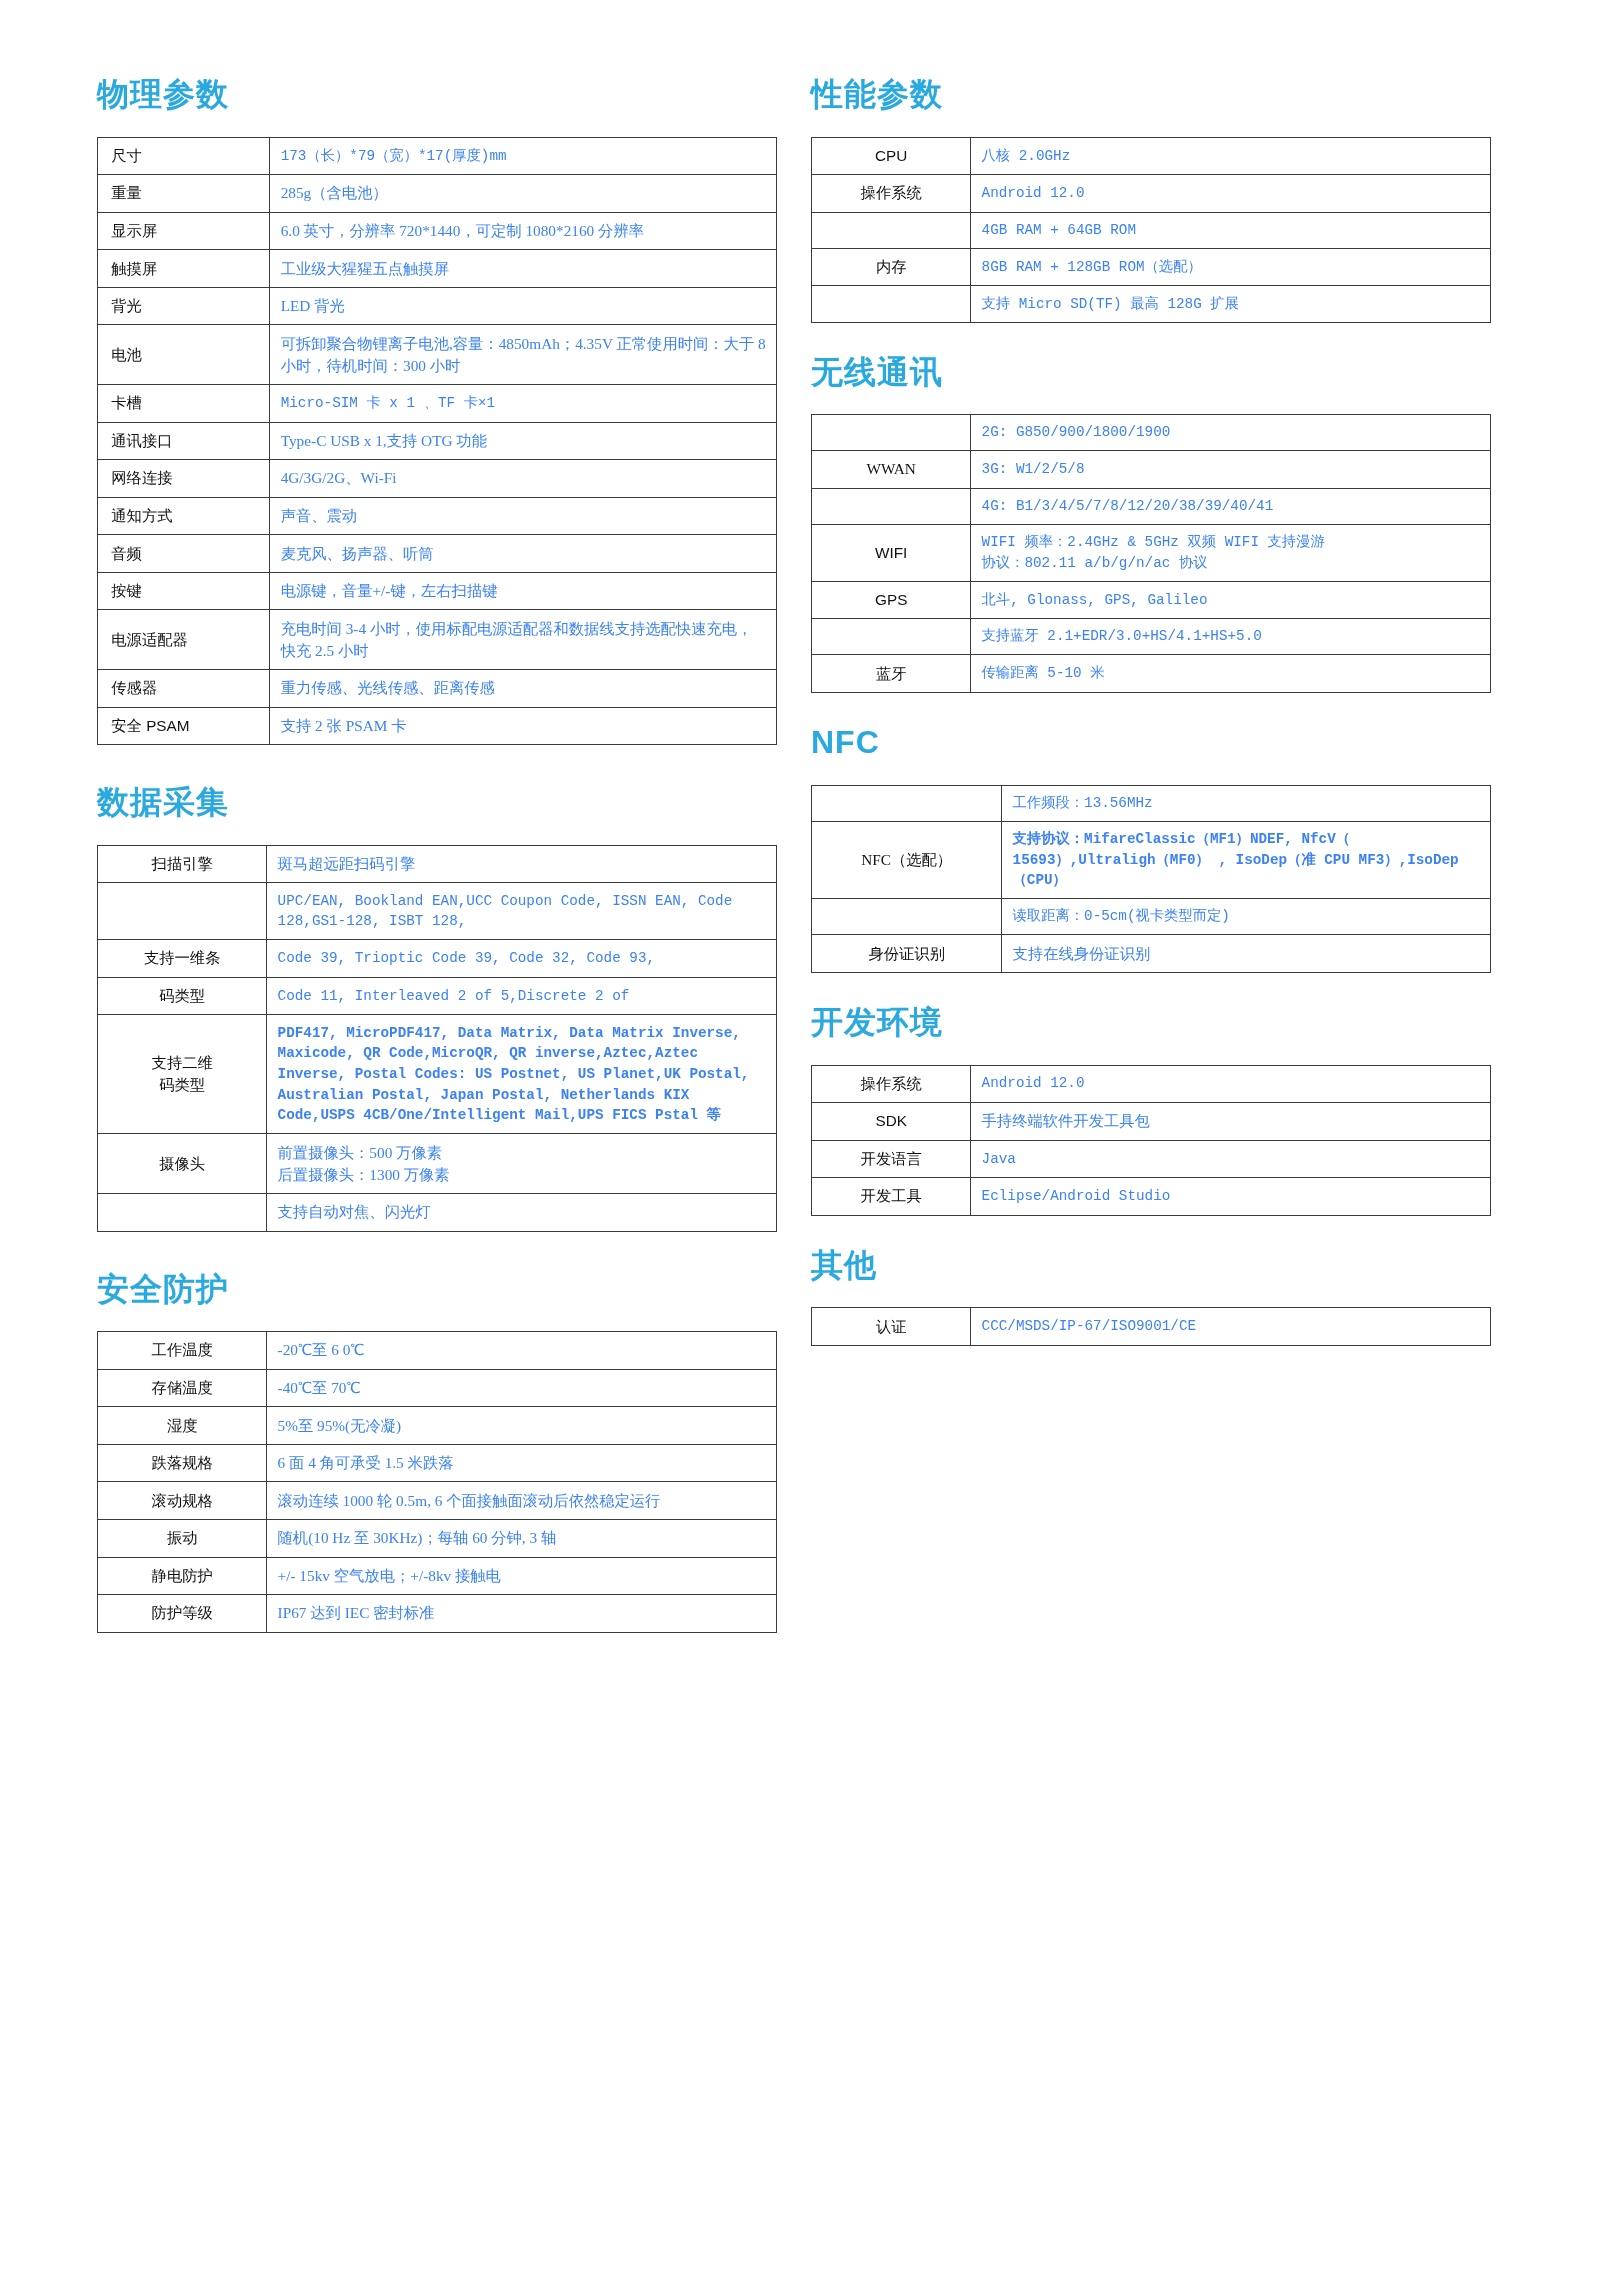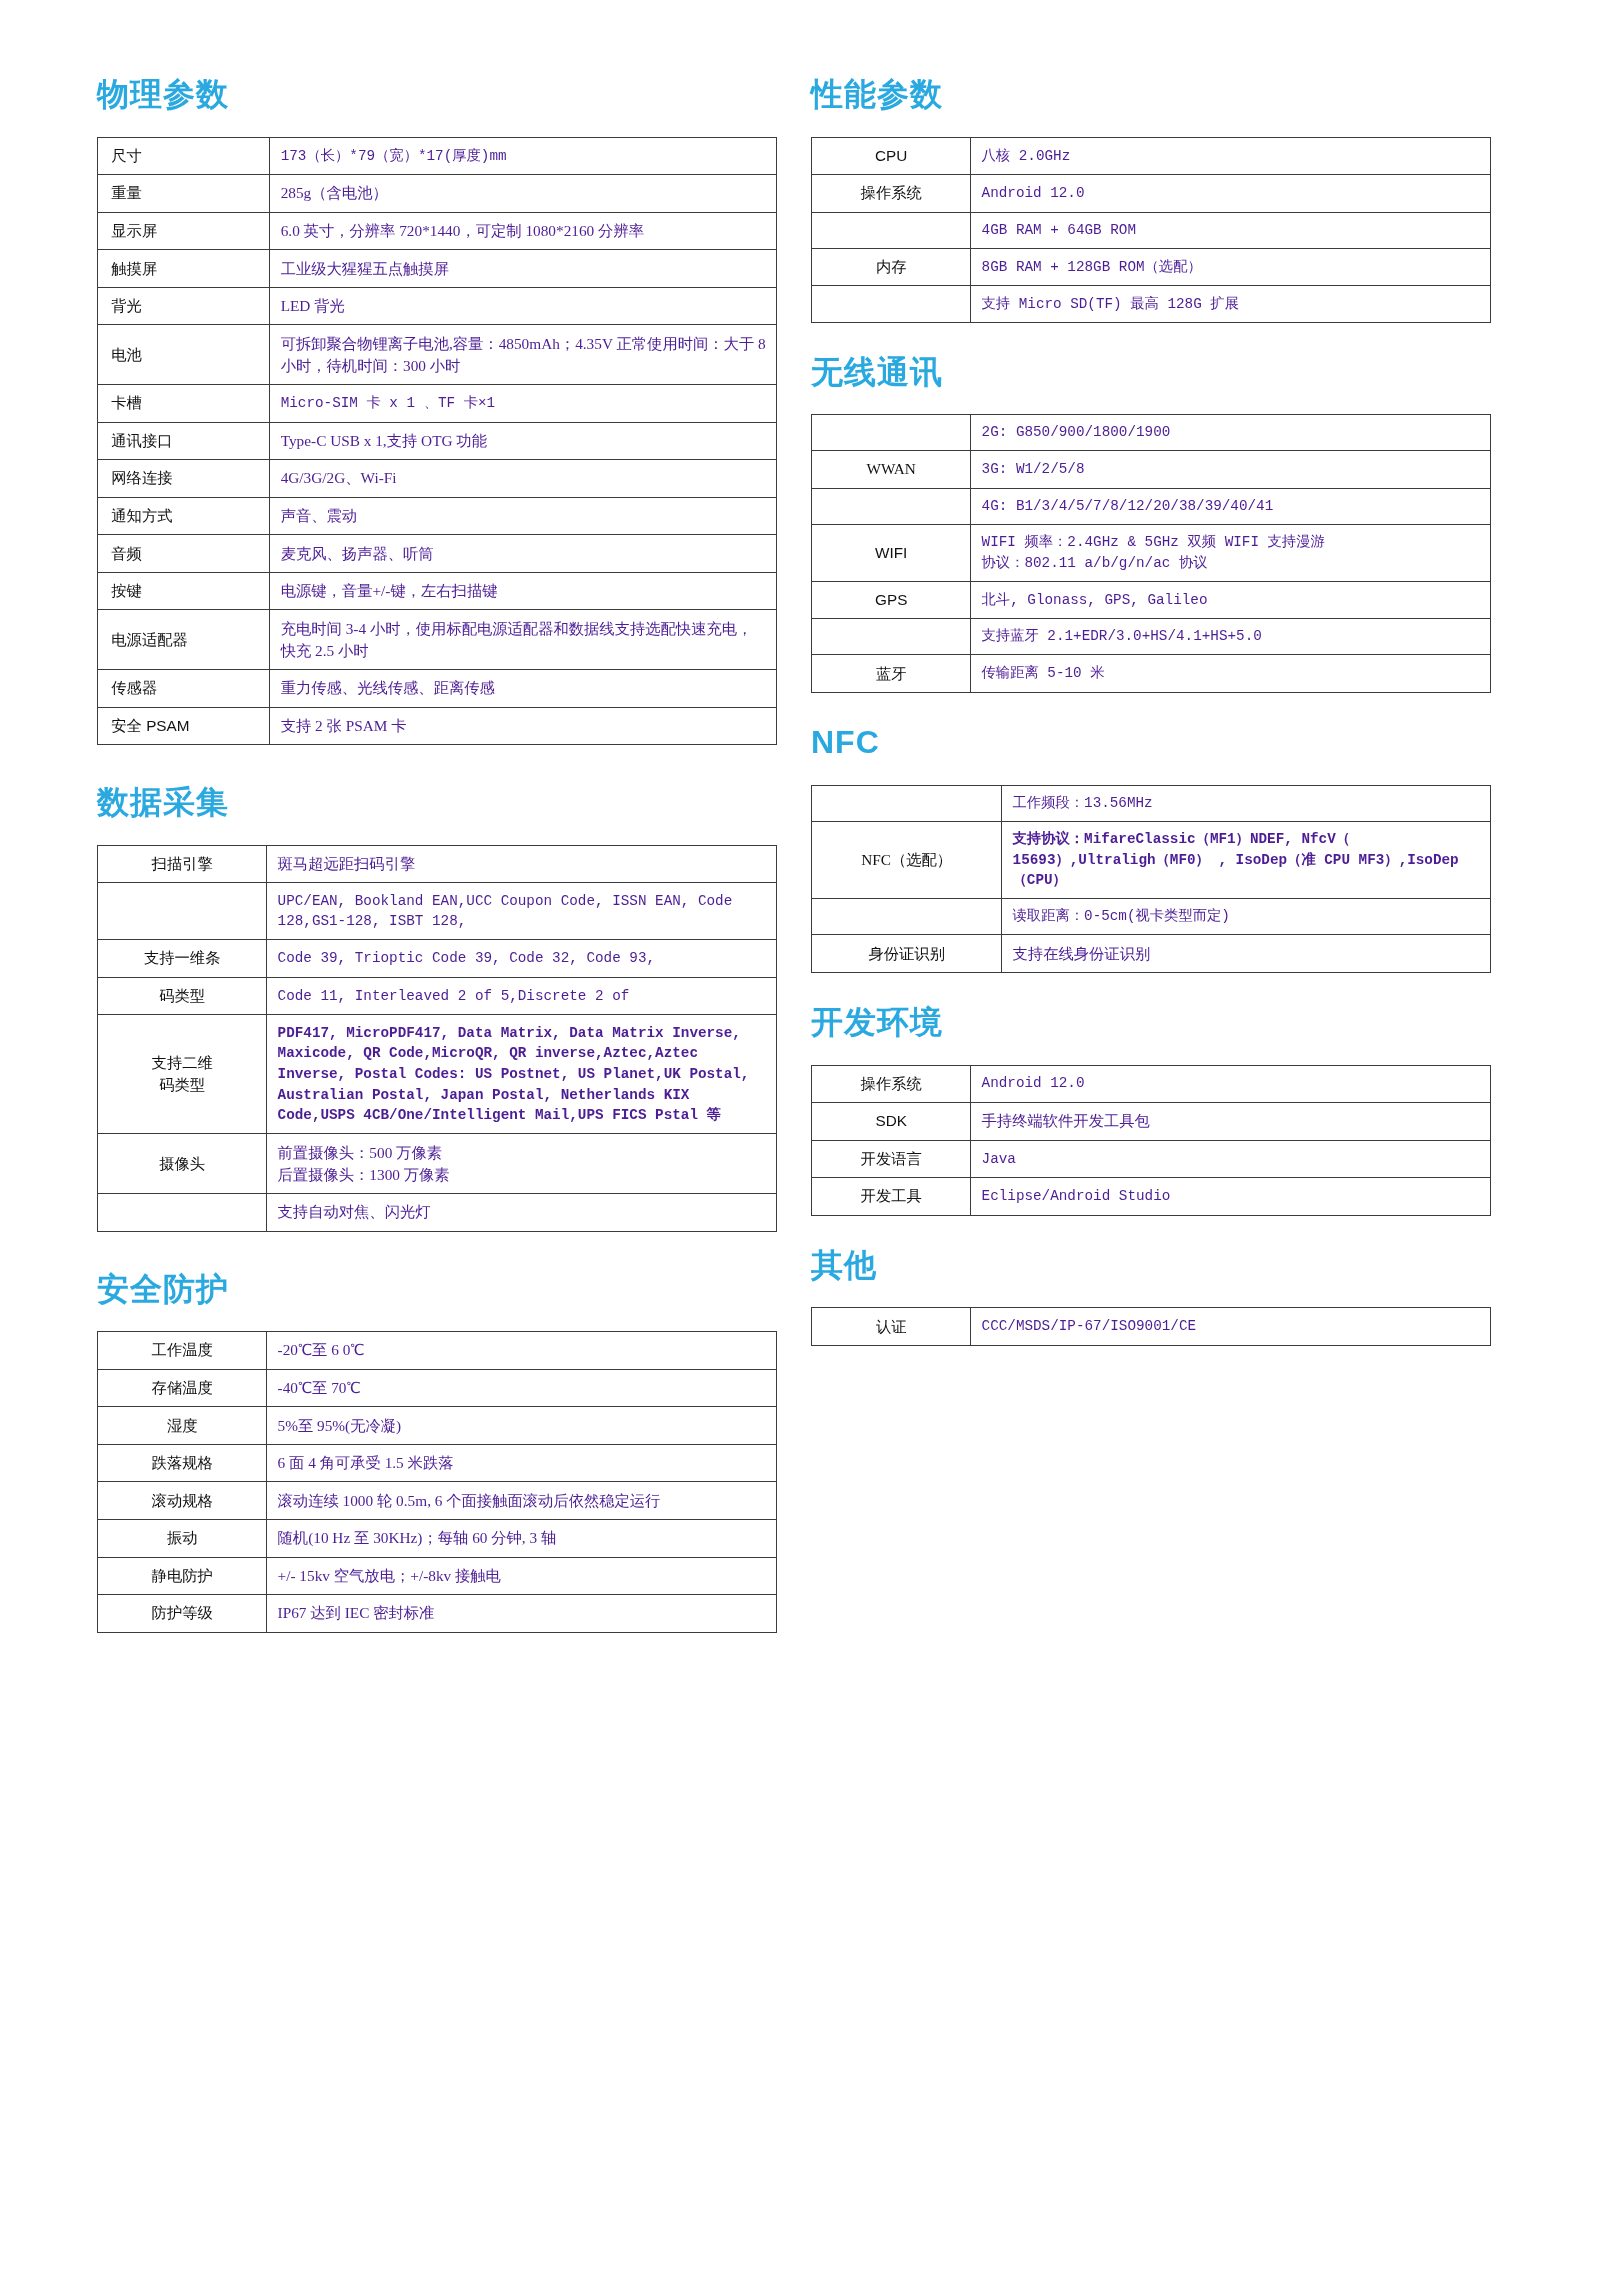--- a/index.html
+++ b/index.html
@@ -60,21 +60,21 @@
     font-family: "Liberation Sans", sans-serif;
     font-size: 15.3px;
     color: #111;
   }
   td.label.left {
     text-align: left;
     padding-left: 13.3px;
   }
   td.value {
     font-family: "Liberation Serif", serif;
-    color: #4c1d95;
+    color: #3b82f6;
     padding-left: 13.3px;
     margin-left: 34px;
   }
   td.value.mono {
     font-family: "Liberation Mono", monospace;
     font-size: 14.3px;
   }
   td.nb-bottom { border-bottom: none; }
   td.nb-top { border-top: none; font-family: Liberation Serif, serif; }
   .cell-lines div { display: block; }

